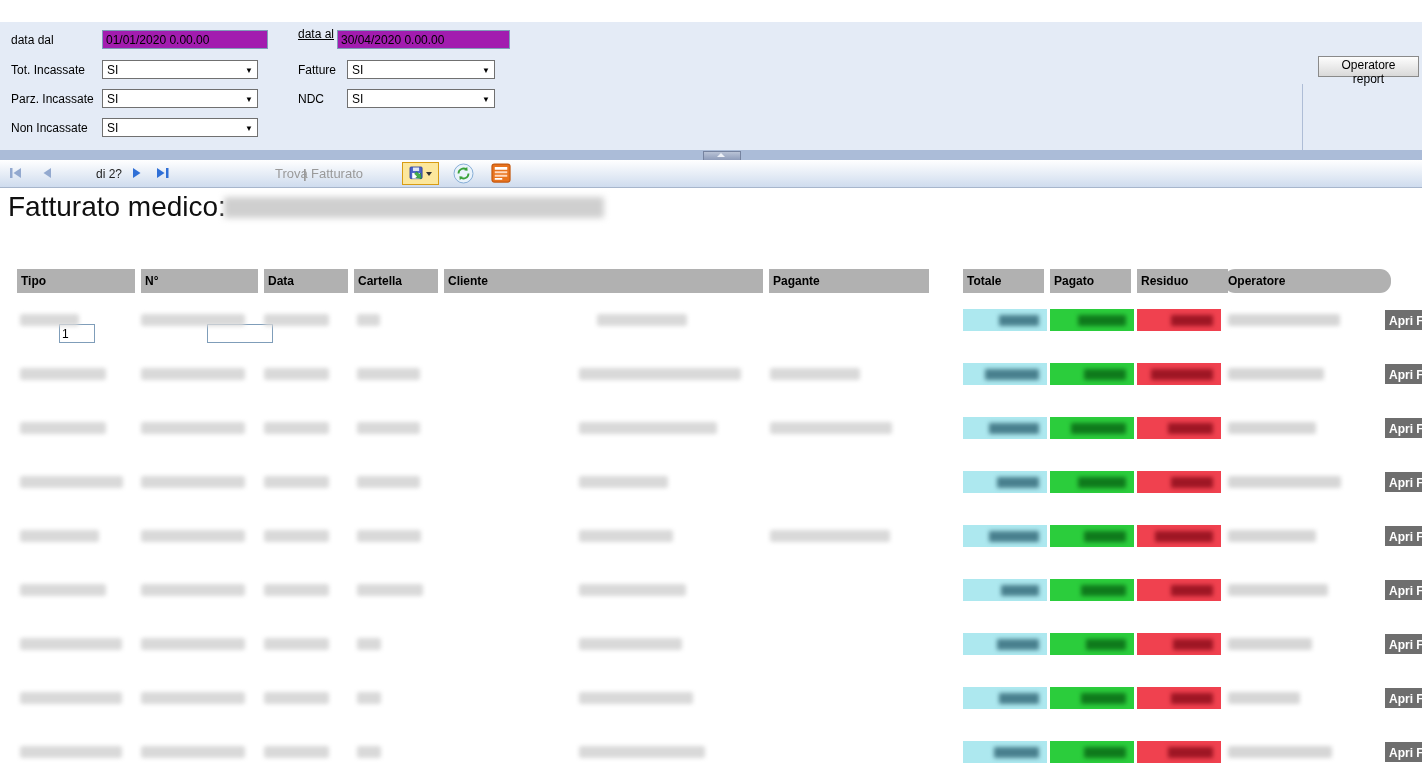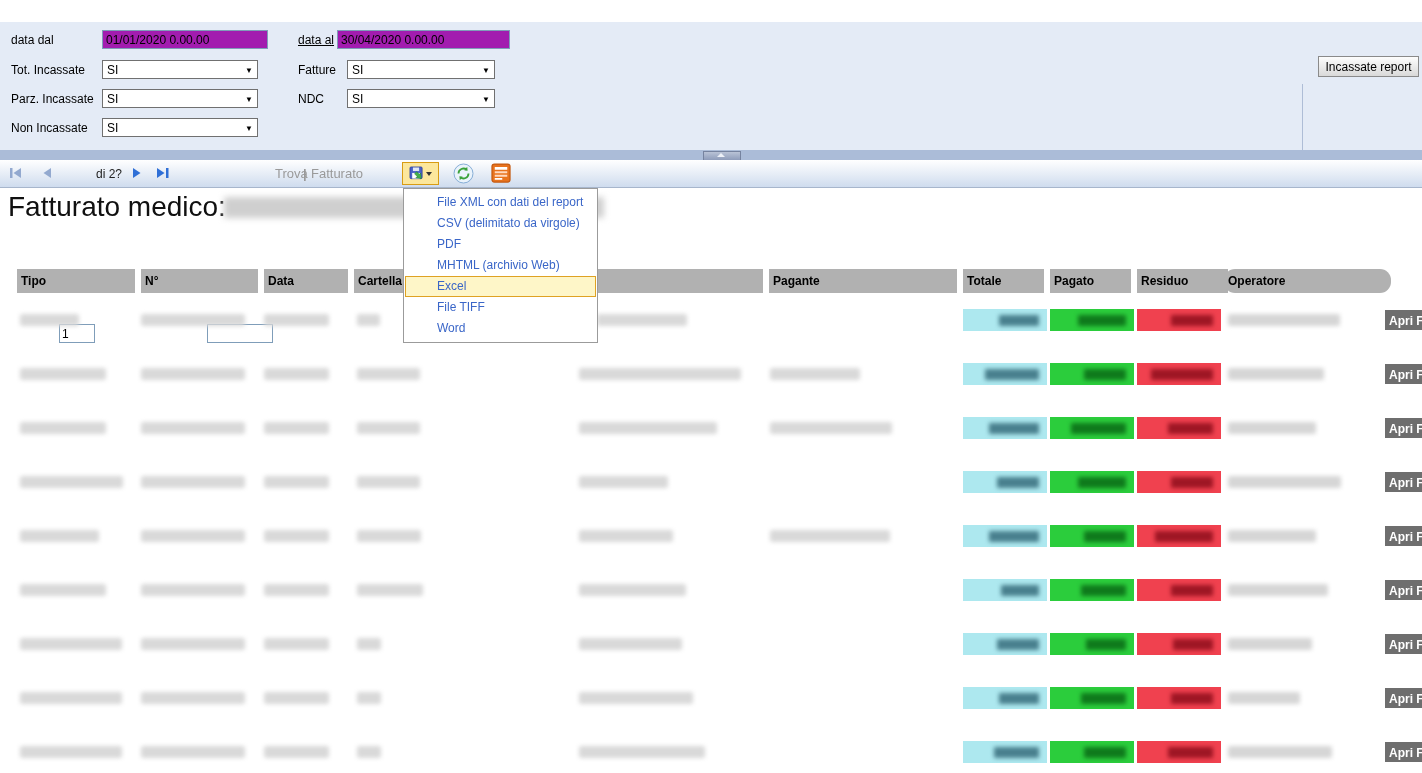--- a/index.html
+++ b/index.html
@@ -75,38 +75,38 @@
 </style>
 </head>
 <body>
 
 <div class="stage">
 
 
   <div class="params">
     <span class="plabel" style="left:11px;top:11px;">data dal</span>
     <input class="pinput" style="left: 102px; top: 8px; width: 158px;" value="01/01/2020 0.00.00">
-    <span class="plabel" style="left:298px;top:11px;text-decoration:underline;">data al</span>
+    <span class="plabel" style="left:298px;top:5px;text-decoration:underline;">data al</span>
     <input class="pinput" style="left: 337px; top: 8px; width: 165px;" value="30/04/2020 0.00.00">
 
     <span class="plabel" style="left:11px;top:41px;">Tot. Incassate</span>
     <div class="fsel" style="left:102px;top:38px;width:156px;"><span>SI</span><span class="arr">▼</span></div>
     <span class="plabel" style="left:298px;top:41px;">Fatture</span>
     <div class="fsel" style="left:347px;top:38px;width:148px;"><span>SI</span><span class="arr">▼</span></div>
 
     <span class="plabel" style="left:11px;top:70px;">Parz. Incassate</span>
     <div class="fsel" style="left:102px;top:67px;width:156px;"><span>SI</span><span class="arr">▼</span></div>
     <span class="plabel" style="left:298px;top:70px;">NDC</span>
     <div class="fsel" style="left:347px;top:67px;width:148px;"><span>SI</span><span class="arr">▼</span></div>
 
     <span class="plabel" style="left:11px;top:99px;">Non Incassate</span>
     <div class="fsel" style="left:102px;top:96px;width:156px;"><span>SI</span><span class="arr">▼</span></div>
 
     <div class="vdivider"></div>
-    <button class="vbtn">Incassate report</button>
+    <button class="vbtn">Operatore report</button>
   </div>
 
   <div class="band"></div>
   <div class="band-btn">
       <span class="tri"></span>
     </div>
 
   <div class="toolbar">
     <button class="tbtn" style="left:9px;top:7px;">
       <svg width="14" height="12">
@@ -166,37 +166,28 @@
       <rect x="3" y="3.2" width="10" height="2.2" fill="#ffffff"></rect>
       <rect x="3" y="6.6" width="10" height="1.6" fill="#ffd9bf"></rect>
       <rect x="3" y="9.4" width="10" height="1.6" fill="#ffd9bf"></rect>
       <rect x="3" y="12" width="6" height="1.4" fill="#ffffff"></rect>
     </svg>
   </button>
 
   <div class="title">Fatturato medico:</div>
   <div class="title-redact"></div>
 
-  <div class="menu" id="export-menu">
-      <div class="menu-item">File XML con dati del report</div>
-      <div class="menu-item">CSV (delimitato da virgole)</div>
-      <div class="menu-item">PDF</div>
-      <div class="menu-item">MHTML (archivio Web)</div>
-      <div class="menu-item hl">Excel</div>
-      <div class="menu-item">File TIFF</div>
-      <div class="menu-item">Word</div>
-    </div>
 
   <div id="table-header">
       <div class="hcell" style="left:17px;width:118px;">Tipo</div>
       <div class="hcell" style="left:141px;width:117px;">N°</div>
       <div class="hcell" style="left:264px;width:84px;">Data</div>
       <div class="hcell" style="left:354px;width:84px;">Cartella</div>
       <div class="hcell" style="left:444px;width:319px;">Cliente</div>
-      <div class="hcell" style="left:769px;width:188px;">Pagante</div>
+      <div class="hcell" style="left:769px;width:160px;">Pagante</div>
       <div class="hcell" style="left:963px;width:81px;">Totale</div>
       <div class="hcell" style="left:1050px;width:81px;">Pagato</div>
       <div class="hcell" style="left:1137px;width:91px;">Residuo</div>
       <div class="hcell" style="left:1224px;width:167px;border-radius:11px;">Operatore</div>
     </div>
   <div id="report-rows">
       <div class="" style="">
         <div class="redact" style="left:20px;top:314px;width:59px;"></div>
         <div class="redact" style="left:141px;top:314px;width:104px;"></div>
         <div class="redact" style="left:264px;top:314px;width:65px;"></div>

